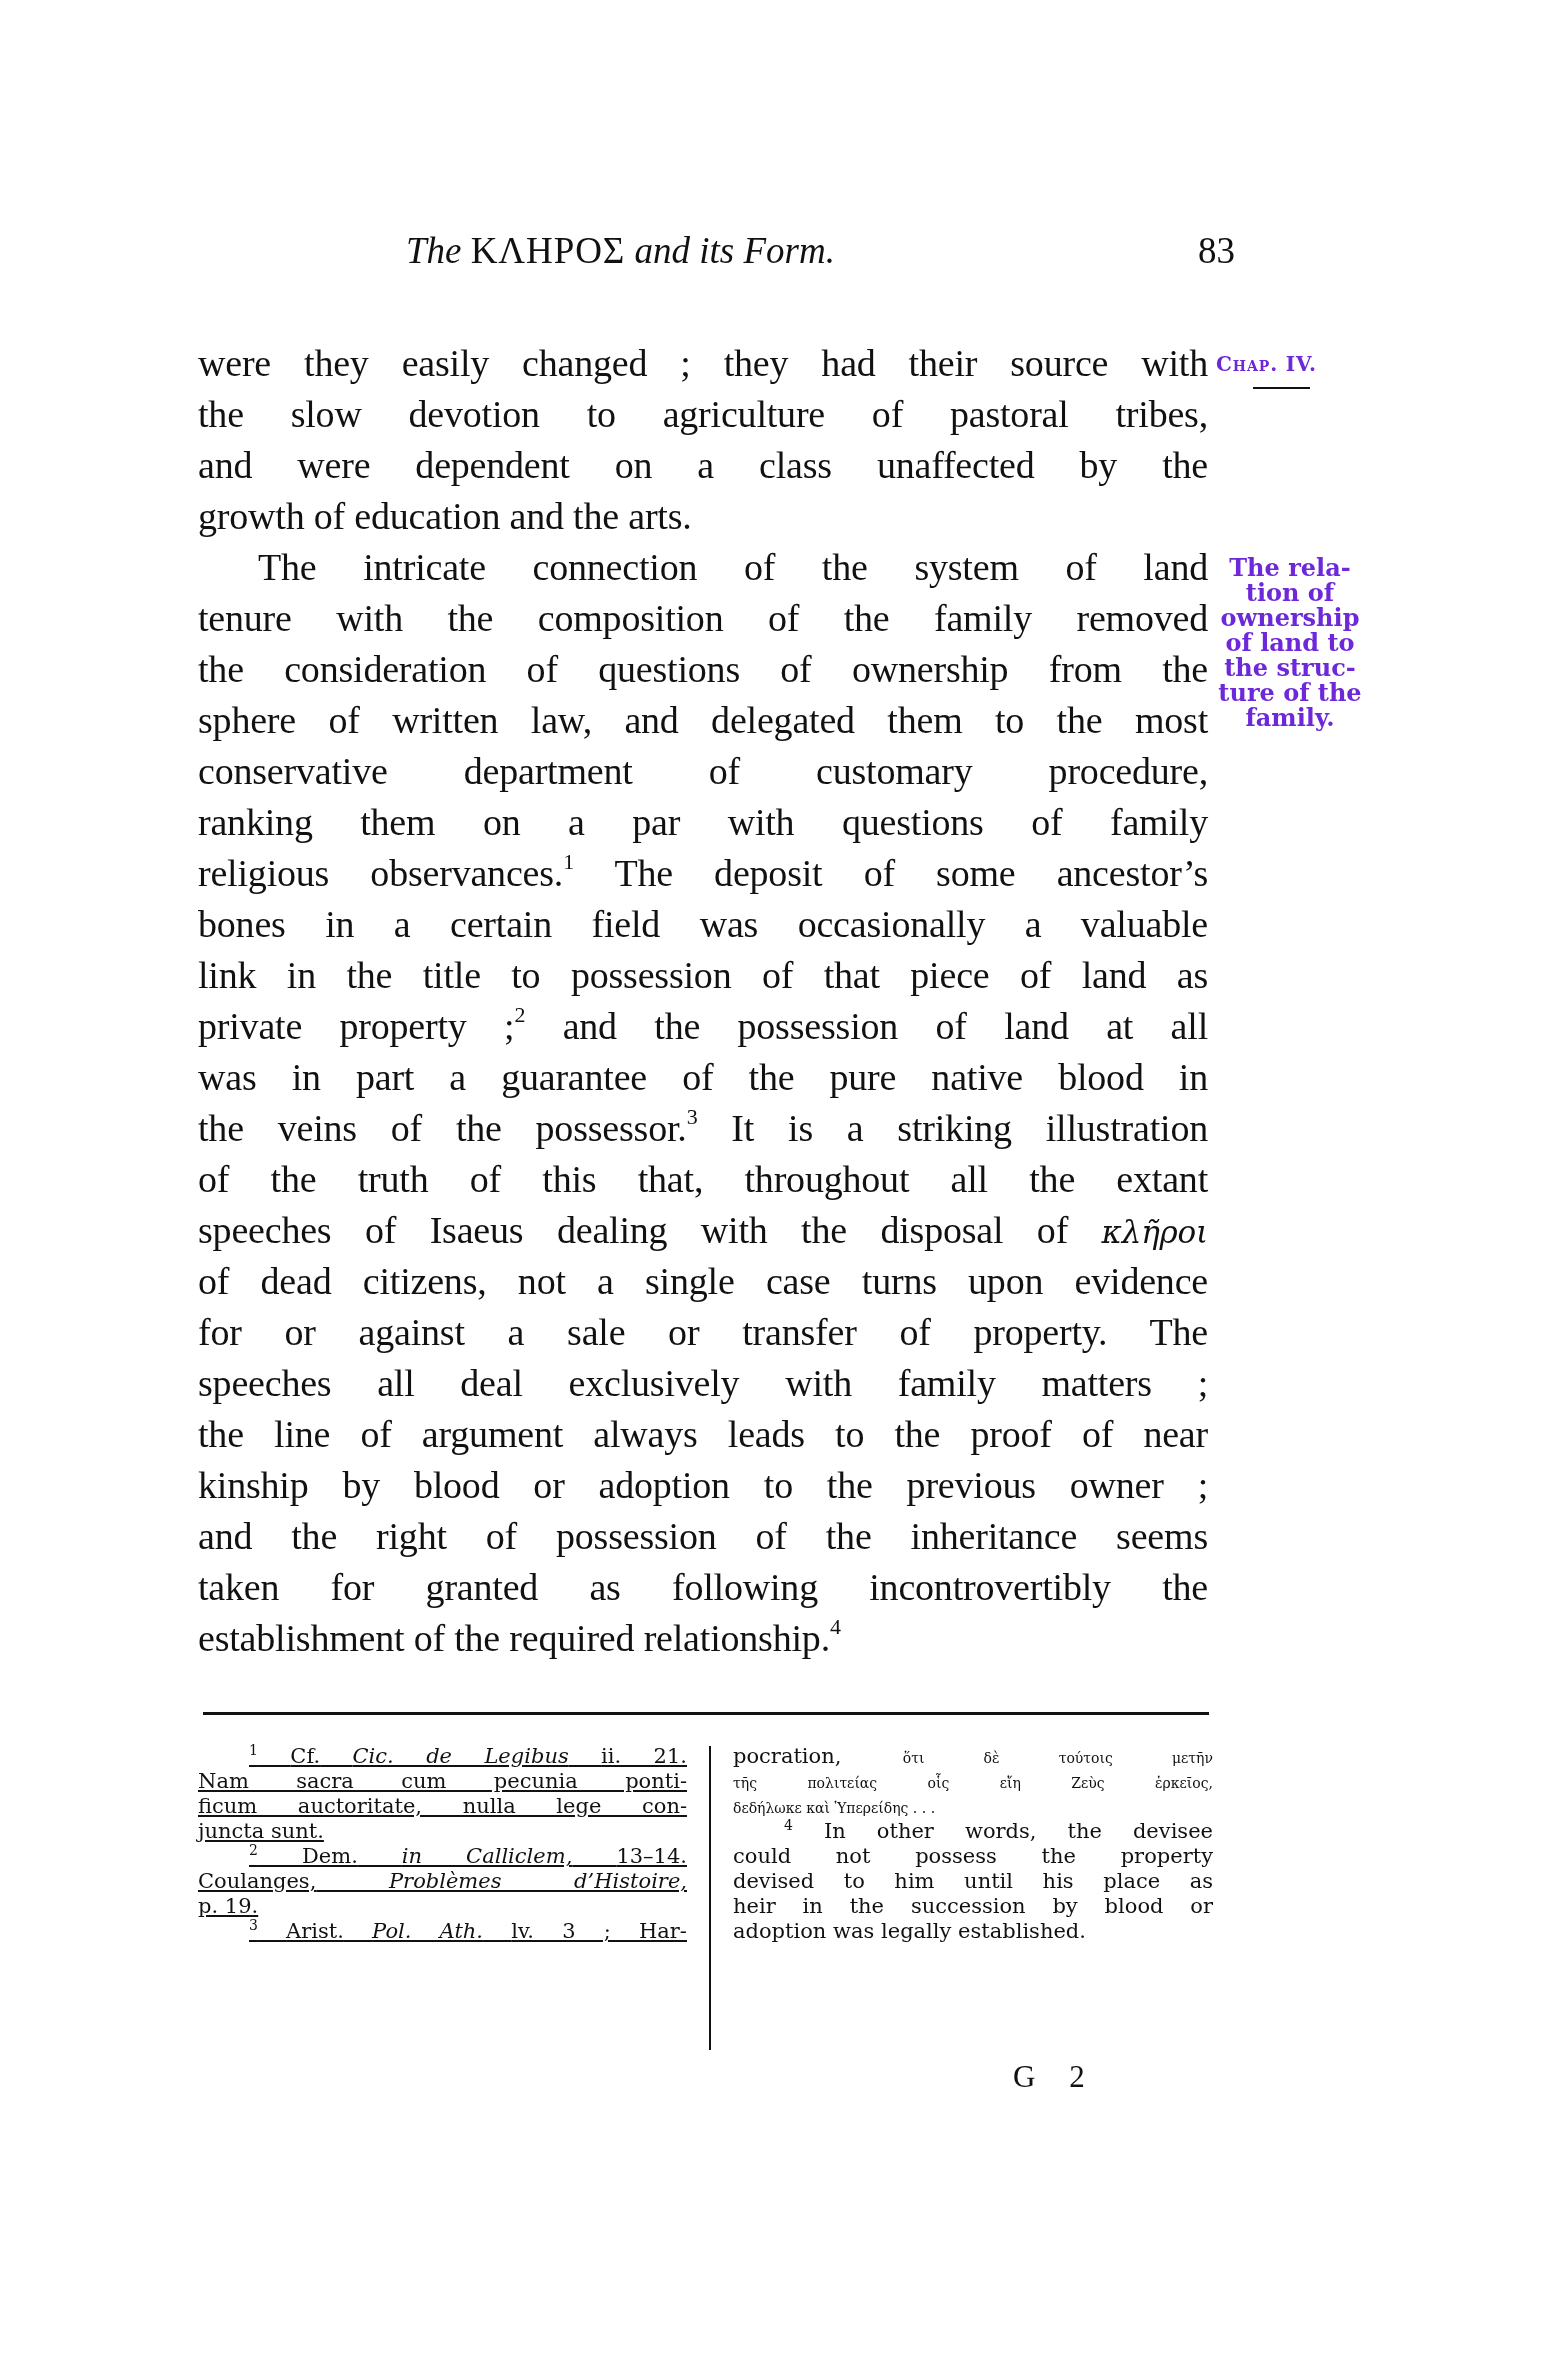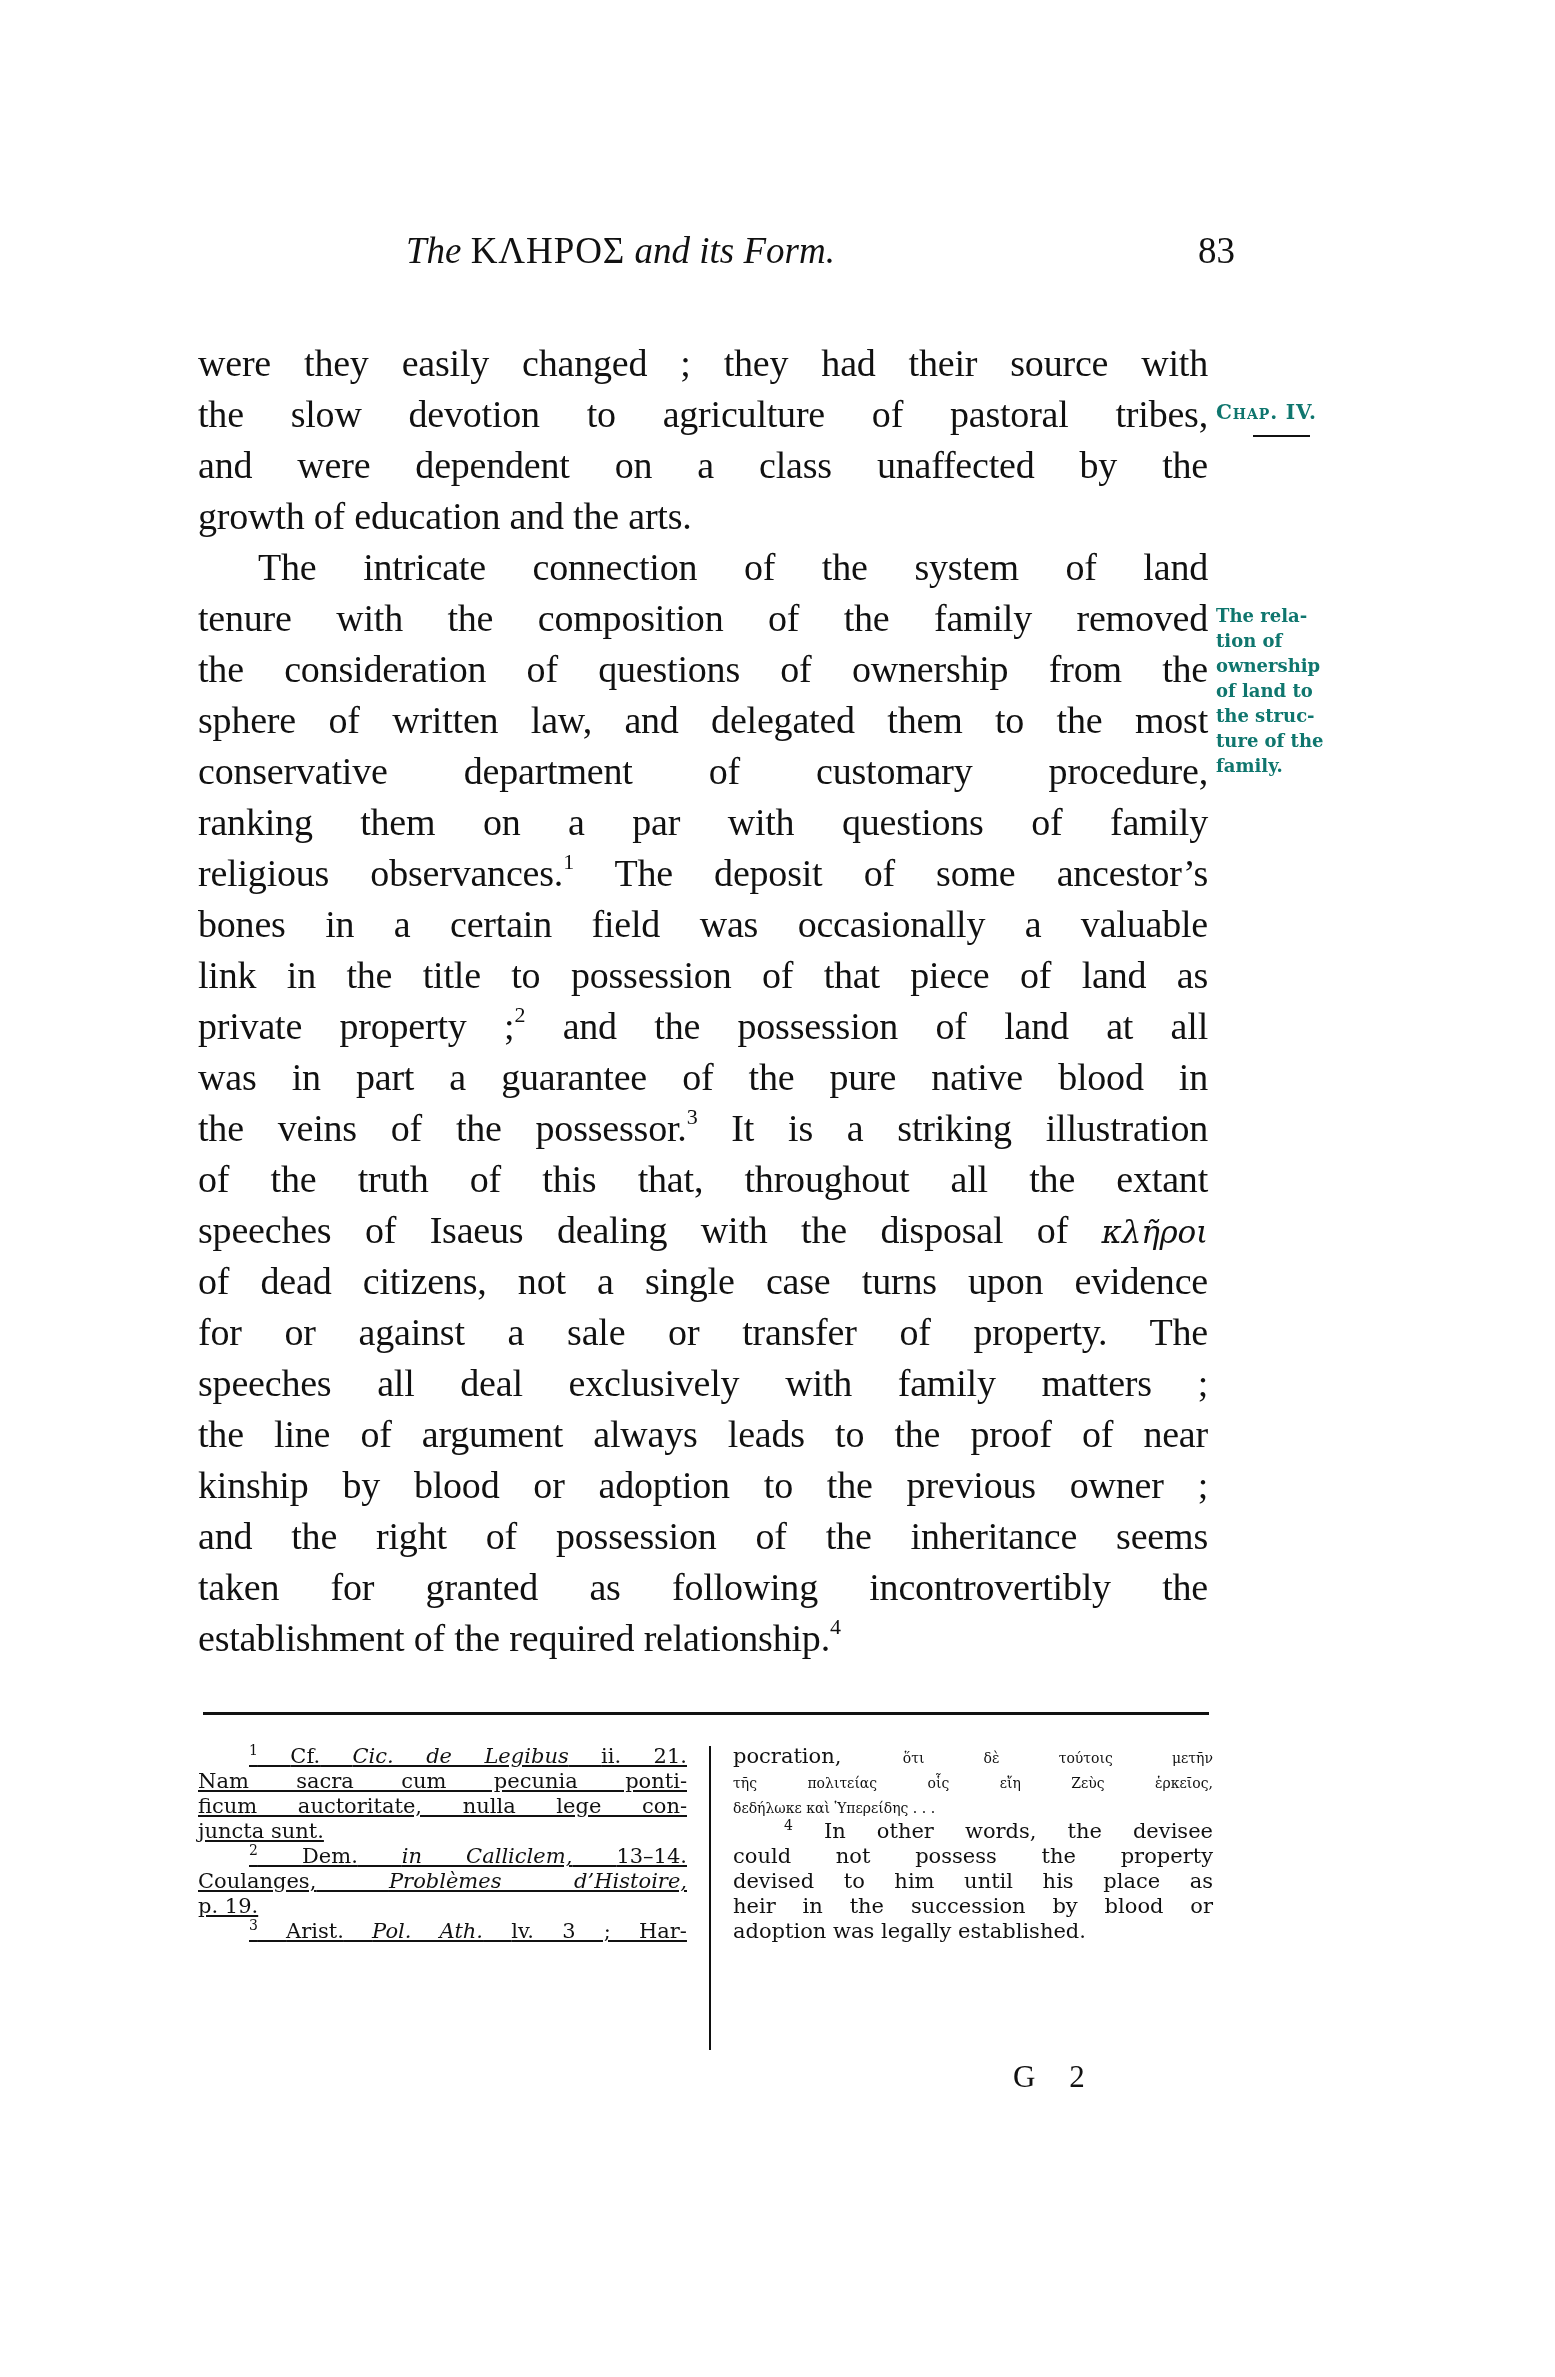--- a/index.html
+++ b/index.html
@@ -14,25 +14,25 @@
   .header .pageno { position:absolute; left:792px; top:0; font-family:"Liberation Serif",serif; font-size:37px; }
 
   .body-col { position:absolute; left:198px; top:338px; width:1010px; }
   .line { height:51px; line-height:51px; font-family:"Liberation Serif",serif; font-size:38px;
           white-space:nowrap; text-align:justify; text-align-last:justify; letter-spacing:-0.2px; }
   .line.indent { padding-left:60px; }
   .line.last { text-align-last:left; }
   .line sup { font-size:22px; line-height:0; vertical-align:16.6px; }
   .line .greek { font-style:italic; font-family:"DejaVu Serif",serif; font-size:31px; }
 
-  .margin { position:absolute; left:1216px; font-family:"DejaVu Serif",serif; color:#0f766e;margin-top:48px; }
+  .margin { position:absolute; left:1216px; font-family:"DejaVu Serif",serif; color:#6d28d9; }
   .margin.chap { top:352px; font-size:20px; font-weight:bold; letter-spacing:0.9px; }
   .margin.chap .sc { font-variant:small-caps; }
   .margin .chap-rule { position:absolute; left:37px; top:35px; width:57px; height:1.8px; background:#111; }
-  .margin.note { top:555px; font-size:18px; font-weight:bold; line-height:25px; width:148px; }
+  .margin.note { top:555px; font-size:24px; font-weight:bold; line-height:25px; width:148px;text-align:center; }
 
   .fn-rule { position:absolute; left:203px; top:1712px; width:1006px; height:2.8px; background:#111; }
   .fn-col { position:absolute; top:1744px; font-family:"DejaVu Serif",serif; font-size:21px; line-height:25px; }
   .fn-col.left { left:198px; width:489px;text-decoration:underline; }
   .fn-col.right { left:733px; width:480px; }
   .fn-divider { position:absolute; left:709px; top:1746px; width:1.8px; height:304px; background:#111; }
   .fnl { white-space:nowrap; text-align:justify; text-align-last:justify; height:25px; }
   .fnl.indent { padding-left:51px; }
   .fnl.last { text-align-last:left; }
   .fnl sup { font-size:14px; line-height:0; vertical-align:8.3px; }

